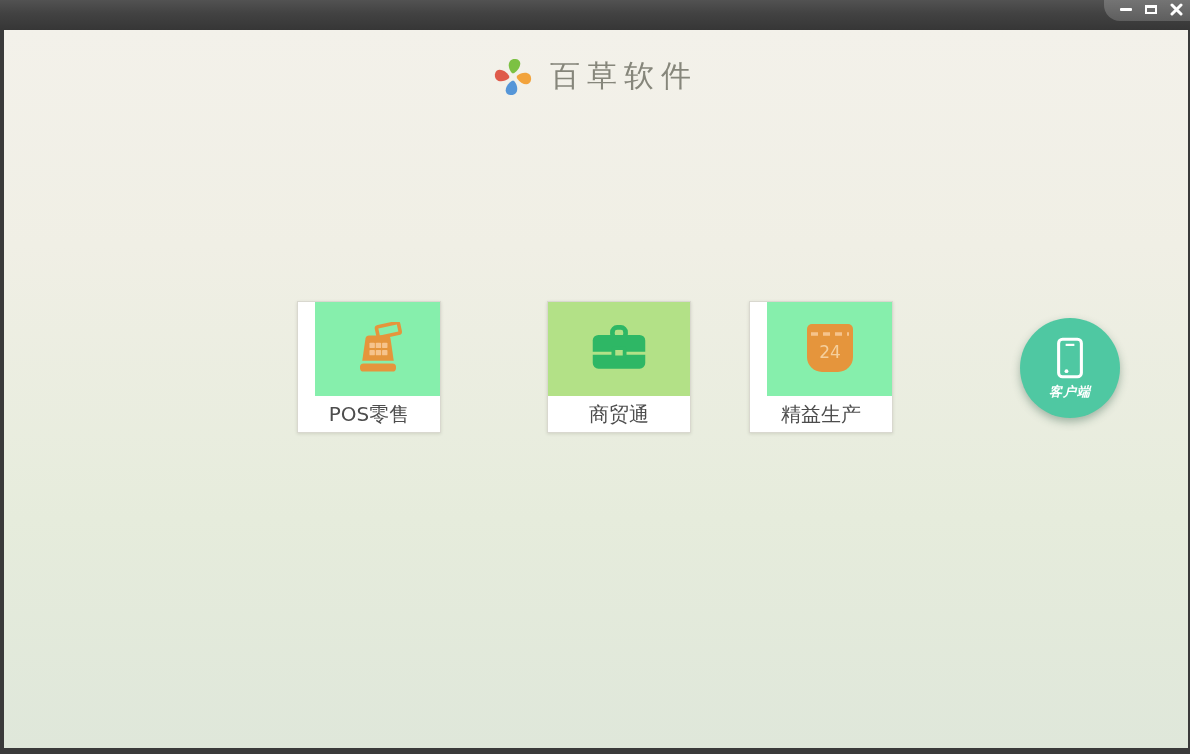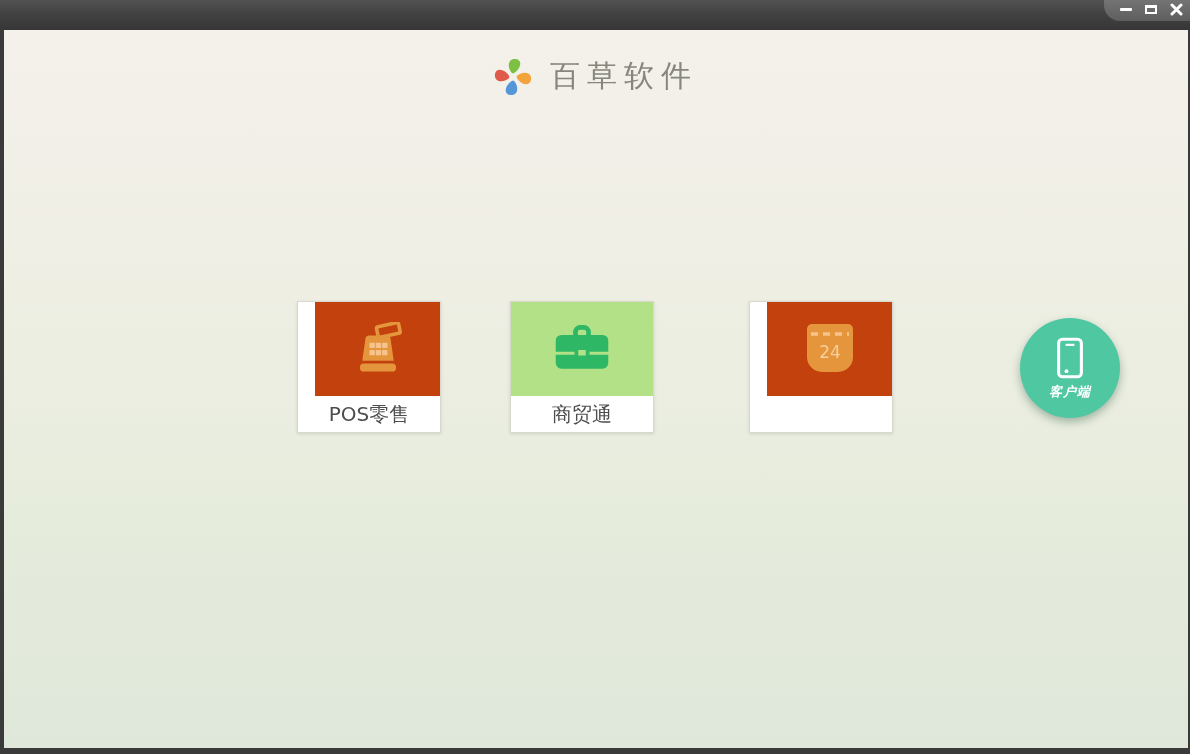--- a/index.html
+++ b/index.html
@@ -82,33 +82,33 @@
     border: 1px solid #d9d8cf;
     box-shadow: 0 1px 3px rgba(60,70,50,0.15);
     cursor: pointer;
   }
   .card-top {
     height: 94px;
     display: flex;
     align-items: center;
     justify-content: center;
   }
-  .card-top.orange { background: #c2410c; margin-left: 17px; }
+  .card-top.orange { background: #86efac; margin-left: 17px; }
   .card-top.green  { background: #b3e187; }
   .card-label {
     height: 36px;
     display: flex;
     align-items: center;
     justify-content: center;
     font-size: 20px;
     color: #4d4d4d;
     background: #ffffff;
   }
   .card-1 { left: 293px; }
-  .card-2 { left: 506px; text-align: center; }
+  .card-2 { left: 543px; text-align: center; }
   .card-3 { left: 745px; }
 
   
   .client-circle {
     position: absolute;
     left: 1016px;
     top: 288px;
     width: 100px;
     height: 100px;
     border-radius: 50%;
@@ -196,20 +196,21 @@
     </div>
 
     <div class="card card-3">
       <div class="card-top orange">
         <svg width="48" height="50" viewBox="0 0 46 50">
           <path d="M5 0 h36 a5 5 0 0 1 5 5 v28 a15 15 0 0 1 -15 15 h-16 a15 15 0 0 1 -15 -15 v-28 a5 5 0 0 1 5 -5 z" fill="#e5953c"></path>
           <line x1="4" y1="10" x2="42" y2="10" stroke="#f6c38c" stroke-width="3.5" stroke-dasharray="7 5"></line>
           <text x="23" y="34" text-anchor="middle" font-size="17" fill="#f5cf9c" font-family="DejaVu Sans, sans-serif">24</text>
         </svg>
       </div>
+      <div class="card-label">精益生产</div>
     </div>
 
     <div class="client-circle">
       <svg width="28" height="44" viewBox="0 0 32 48">
         <rect x="3" y="2.5" width="26" height="43" rx="4.5" fill="none" stroke="#ffffff" stroke-width="3.5"></rect>
         <line x1="11" y1="9" x2="21" y2="9" stroke="#ffffff" stroke-width="2.5"></line>
         <circle cx="12" cy="39" r="2.2" fill="#ffffff"></circle>
       </svg>
       <div class="client-label">客户端</div>
     </div>

